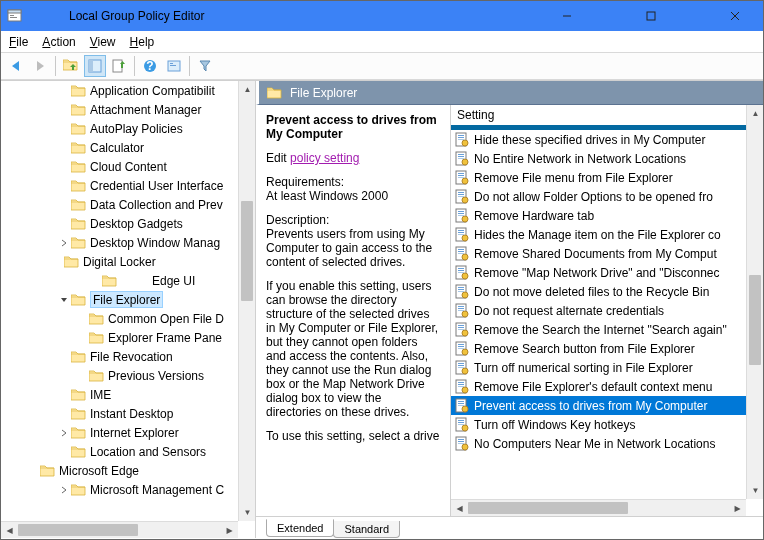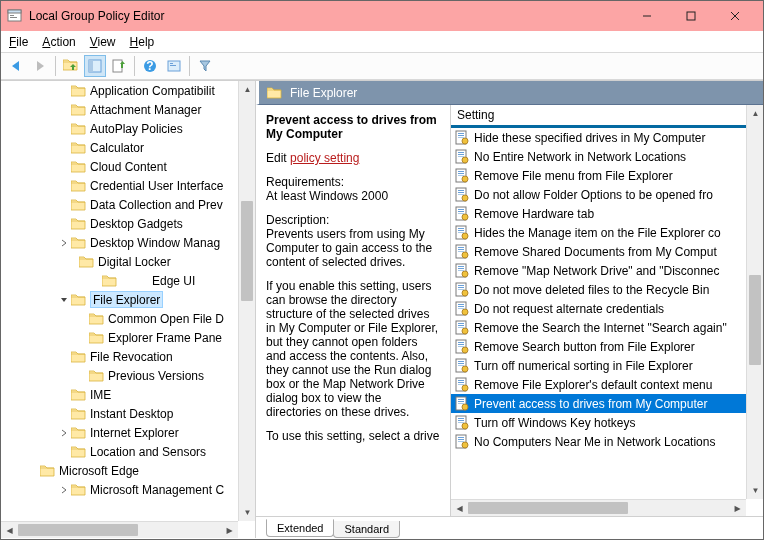--- a/index.html
+++ b/index.html
@@ -1,17 +1,17 @@
 <!DOCTYPE html>
 <html><head>
 <meta charset="utf-8">
 <style>
   * { box-sizing: border-box; margin: 0; padding: 0; font-family: "Segoe UI", Tahoma, sans-serif; font-size: 12px; }
   body { background: #fff; width: 764px; height: 540px; overflow: hidden; border: 1px solid #666; }
-  .titlebar { height: 30px; display: flex; align-items: center; padding: 0 6px; background: #fca5a5; }
+  .titlebar { height: 30px; display: flex; align-items: center; padding: 0 6px; background: #3b82f6; gap: 40px; }
   .title-icon { width: 16px; height: 16px; margin-right: 6px; }
   .title-text { flex: 1; font-size: 12px; }
   .winbtn { width: 44px; height: 28px; display: flex; align-items: center; justify-content: center; }
   .winbtn svg { stroke: #222; }
   .menubar { height: 21px; display: flex; align-items: center; padding: 0 8px; gap: 14px; }
   .menu-item span { text-decoration: underline; }
   .toolbar { height: 28px; display: flex; align-items: center; border-top: 1px solid #d9d9d9; border-bottom: 1px solid #d9d9d9; padding: 0 4px; gap: 2px; background: #fcfcfc; }
   .tb-btn { width: 22px; height: 22px; display: flex; align-items: center; justify-content: center; border: 1px solid transparent; }
   .tb-btn.pressed { background:#cfe6f7; border:1px solid #7fbde9; }
   .tb-sep { width: 1px; height: 20px; background: #c8c8c8; margin: 0 2px; }
@@ -21,24 +21,24 @@
   .tree-item { height: 19px; display: flex; align-items: center; white-space: nowrap; }
   .exp { width: 14px; display:flex; justify-content:center; color:#666; font-size:10px; }
   .node-selected { background:#cce8ff; border:1px solid #99d1ff; padding: 0 2px; height:17px; display:flex; align-items:center; }
   .folder-icon { width: 15px; height: 13px; margin-right: 4px; }
   .right-pane { flex: 1; display: flex; flex-direction: column; position: relative; }
   .category-header { height: 24px; background:#7e94ac; color:#fff; display:flex; align-items:center; padding: 0 8px; border-bottom:1px solid #5b7290; border-left: 3px solid #fff;}
   .category-header .folder-icon { margin-right: 8px; }
   .split { flex:1; display:flex; overflow:hidden; }
   .details { width: 195px; padding: 8px 10px 0 10px; border-right: 1px solid #d0d0d0; overflow:hidden; }
   .details-title { font-weight: bold; margin-bottom: 10px; }
-  .details a { color:#b91c1c; }
+  .details a { color:#a21caf; }
   .details p { margin-bottom: 10px; }
   .settings { flex:1; position:relative; overflow:hidden; }
-  .settings-header { padding: 3px 6px; border-bottom: 3px solid #0369a1; }
+  .settings-header { padding: 3px 6px; border-bottom: 5px solid #0369a1; }
   .setting-row { height: 19px; display:flex; align-items:center; padding-left: 4px; white-space:nowrap; overflow:hidden; }
   .setting-row.selected { background:#0078d7; color:#fff; }
   .setting-icon { width:15px; height:15px; margin-right:4px; flex-shrink:0; }
   .vscroll { position:absolute; top:0; right:0; width:17px; bottom:0; background:#f0f0f0; border-left:1px solid #dcdcdc; }
   .vscroll.outer { bottom:17px; }
   .vthumb { position:absolute; left:2px; right:2px; background:#c2c2c2; border-radius:1px; }
   .hscroll { position:absolute; bottom:0; left:0; right:0; height:17px; background:#f0f0f0; border-top:1px solid #dcdcdc; }
   .hscroll.short { right:17px; }
   .hthumb { position:absolute; top:2px; bottom:2px; background:#c2c2c2; border-radius:1px; }
   .scroll-arrow { position:absolute; width:17px; height:17px; display:flex; align-items:center; justify-content:center; font-size:8px; color:#555; }
@@ -219,21 +219,21 @@
           <div class="exp">
             <svg width="8" height="8">
               <path d="M2 1 L6 4 L2 7" fill="none" stroke="#666"></path>
             </svg>
           </div>
           <svg class="folder-icon" viewBox="0 0 15 13">
             <use href="#folder"></use>
           </svg>
           <span>Desktop Window Manag</span>
         </div>
-        <div class="tree-item" style="padding-left: 64px;">
+        <div class="tree-item" style="padding-left: 49px;">
           <div class="exp"></div>
           <svg class="folder-icon" viewBox="0 0 15 13">
             <use href="#folder"></use>
           </svg>
           <span>Digital Locker</span>
         </div>
         <div class="tree-item" style="padding-left: 56px; gap: 31px;">
           <div class="exp"></div>
           <svg class="folder-icon" viewBox="0 0 15 13">
             <use href="#folder"></use>

